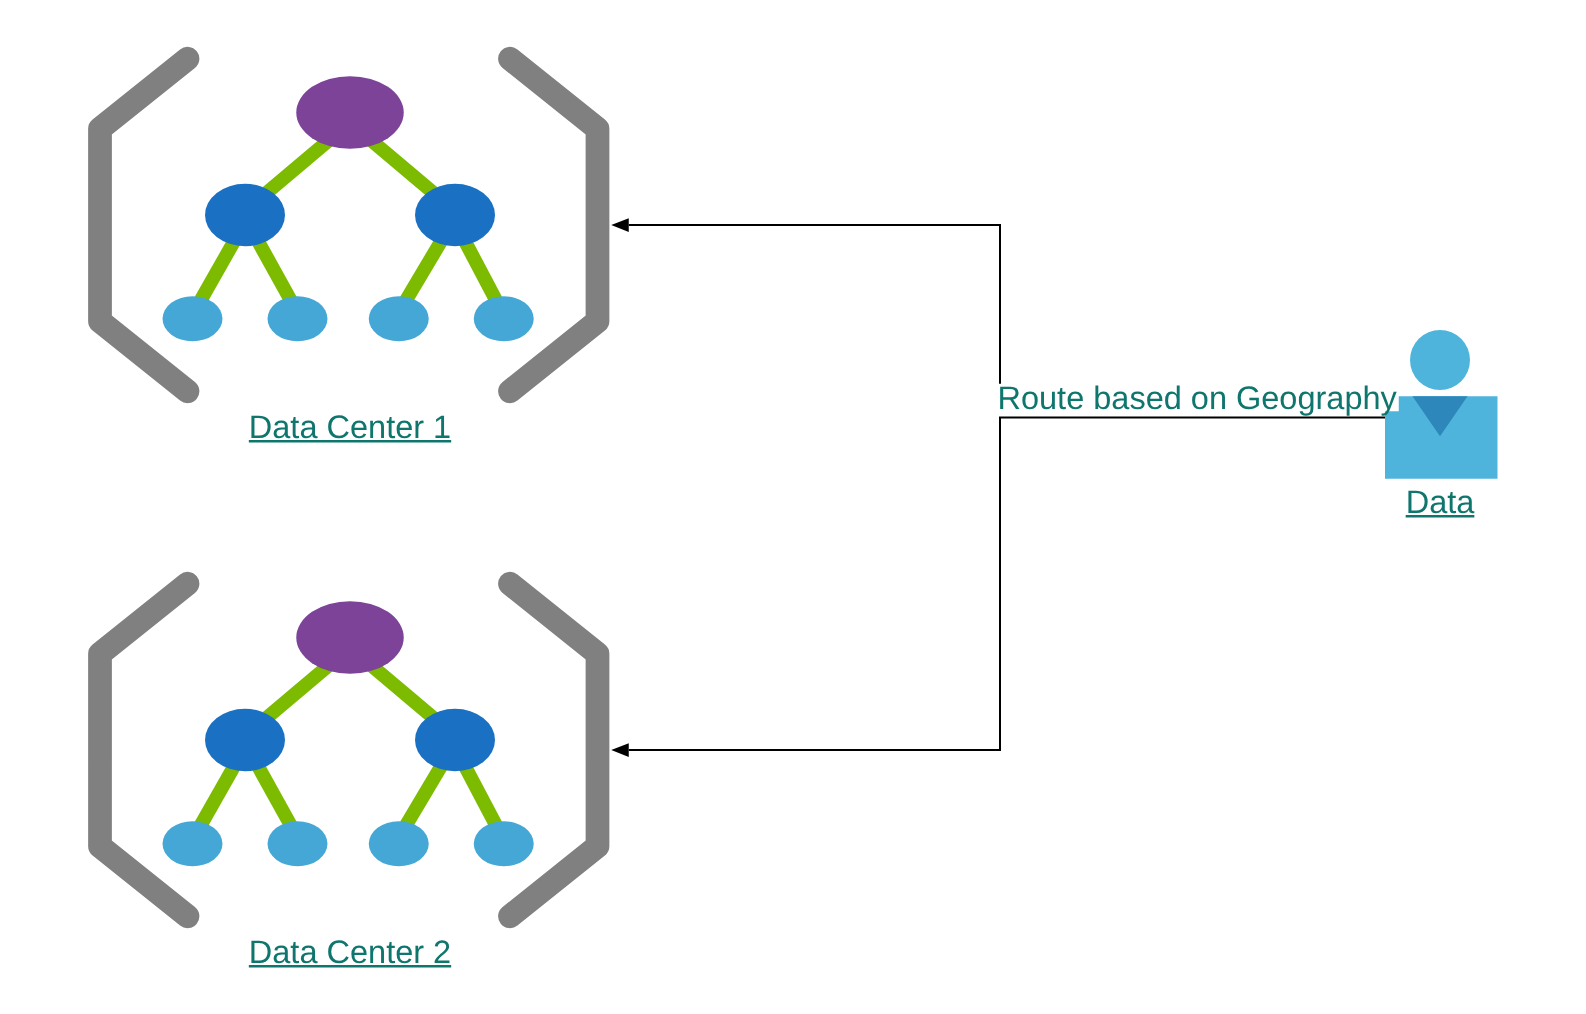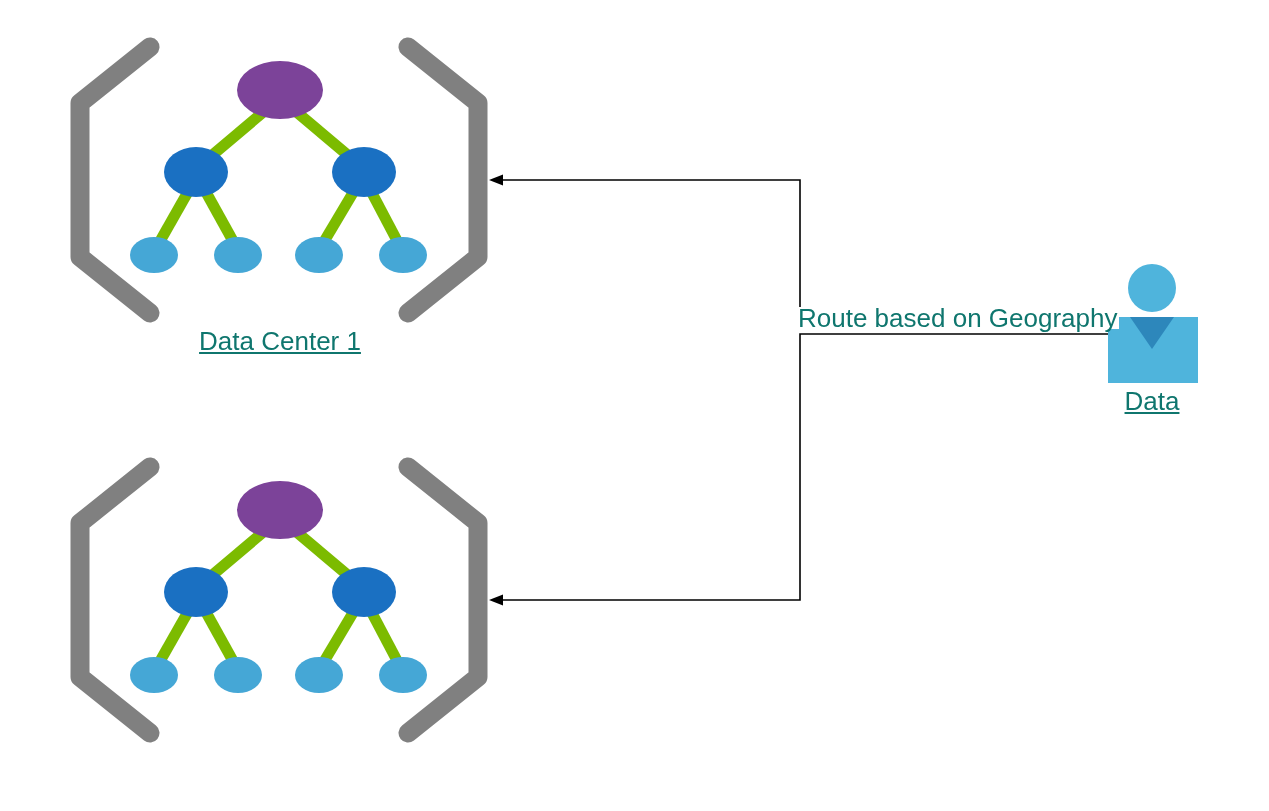--- a/index.html
+++ b/index.html
@@ -93,18 +93,19 @@
     <g>
       <circle cx="1152" cy="288" r="24" fill="#4fb4dc"></circle>
       <rect x="1108" y="317" width="90" height="66" fill="#4fb4dc"></rect>
       <polygon points="1130,317 1174,317 1152,349" fill="#2d87bb"></polygon>
     </g>
 
   </svg>
 
   <div class="label centered" style="left:130px; top:330px; width:300px;">Data Center 1</div>
 
+  <div class="label centered" style="left:130px; top:750px; width:300px;">Data Center 2</div>
 
   <div class="label route-label" style="left:796px; top:307px;">Route based on Geography</div>
 
   <div class="label centered" style="left:1102px; top:390px; width:100px;">Data</div>
 
 </div>
 
 </body></html>

